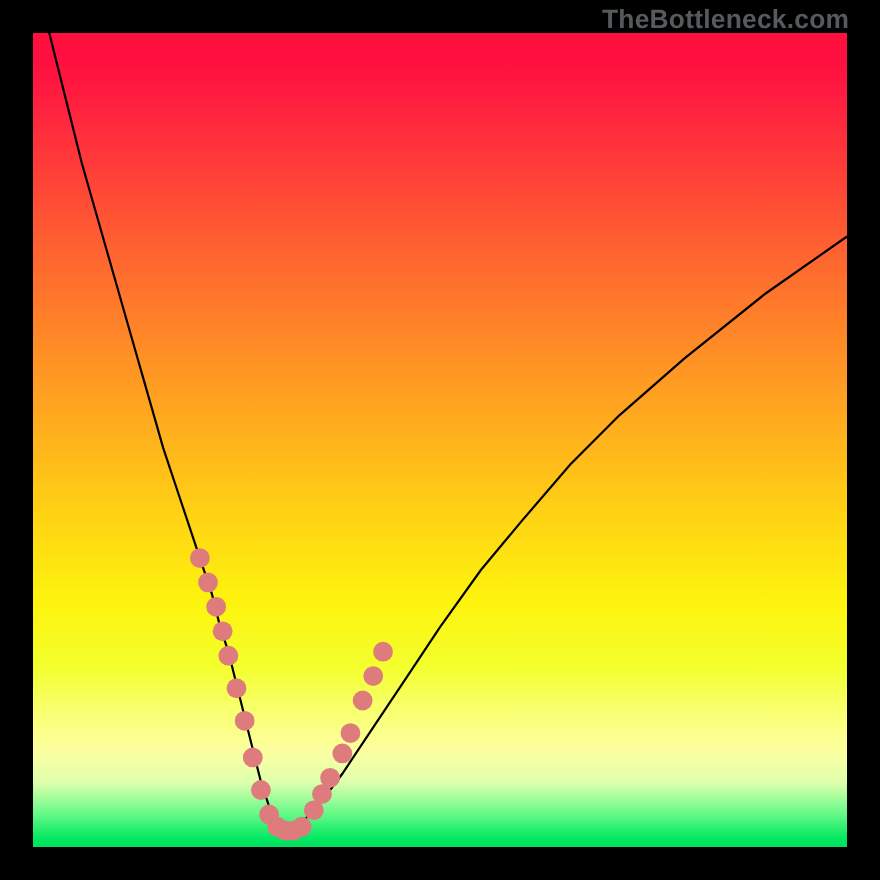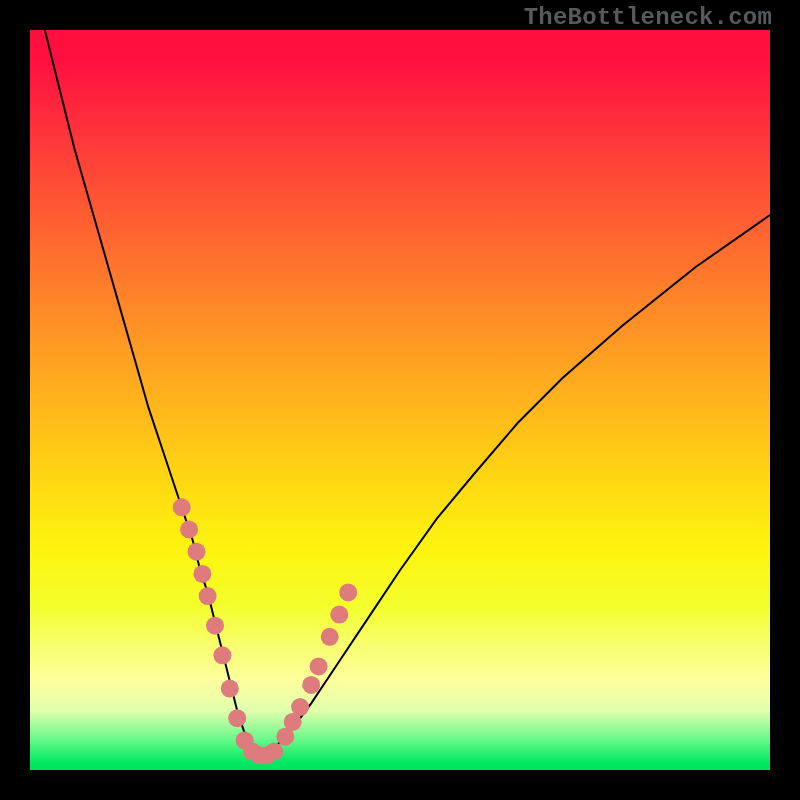--- a/index.html
+++ b/index.html
@@ -46,21 +46,20 @@
     );
   }
   .attribution {
     position: absolute;
     top: 4px;
     right: 28px;
     color: #555a5d;
     font-size: 24px;
     font-weight: 600;
     letter-spacing: 0.2px;
-    font-family: Liberation Mono, monospace;
   }
   svg.curve {
     position: absolute;
     left: 0;
     top: 0;
     width: 740px;
     height: 740px;
     overflow: visible;
   }
   .curve-path {

